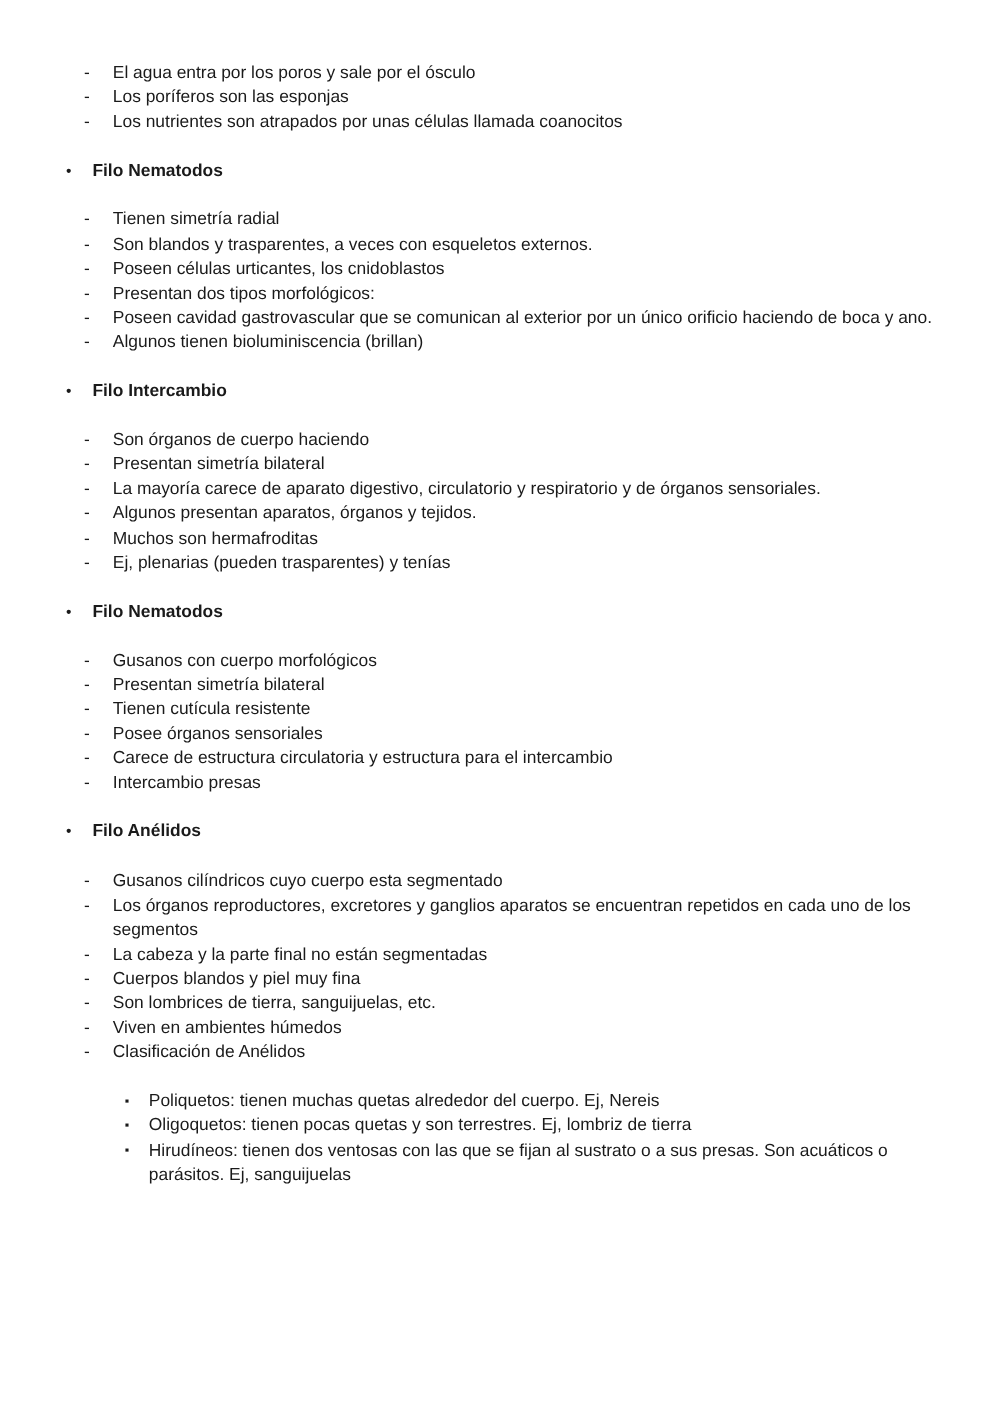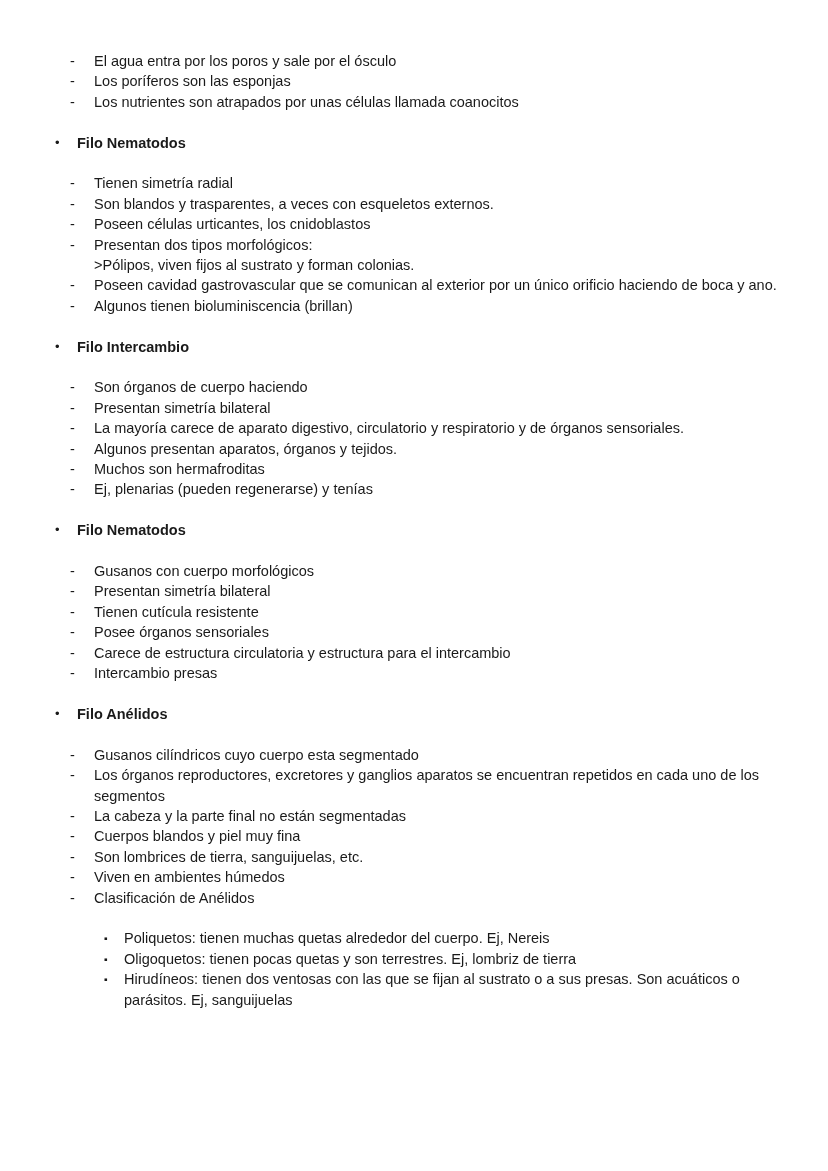--- a/index.html
+++ b/index.html
@@ -83,23 +83,20 @@
           <span class="tx">Son blandos y trasparentes, a veces con esqueletos externos.</span>
         </div>
       <div class="li">
           <span class="mk">-</span>
           <span class="tx">Poseen células urticantes, los cnidoblastos</span>
         </div>
       <div class="li">
           <span class="mk">-</span>
           <span class="tx">Presentan dos tipos morfológicos:</span>
         </div>
-      <div class="li subline">
-          <span class="tx">&gt;Pólipos, viven fijos al sustrato y forman colonias.</span>
-        </div>
       <div class="li">
           <span class="mk">-</span>
           <span class="tx">Poseen cavidad gastrovascular que se comunican al exterior por un único orificio haciendo de boca y ano.</span>
         </div>
       <div class="li">
           <span class="mk">-</span>
           <span class="tx">Algunos tienen bioluminiscencia (brillan)</span>
         </div>
     </div>
   </section>
@@ -125,21 +122,21 @@
       <div class="li">
           <span class="mk">-</span>
           <span class="tx">Algunos presentan aparatos, órganos y tejidos.</span>
         </div>
       <div class="li">
           <span class="mk">-</span>
           <span class="tx">Muchos son hermafroditas</span>
         </div>
       <div class="li">
           <span class="mk">-</span>
-          <span class="tx">Ej, plenarias (pueden regenerarse) y tenías</span>
+          <span class="tx">Ej, plenarias (pueden trasparentes) y tenías</span>
         </div>
     </div>
   </section>
 
   <section>
     <div class="heading">
       <span class="mk">•</span>
       <span class="tx">Filo Nematodos</span>
     </div>
     <div class="dash-list">

